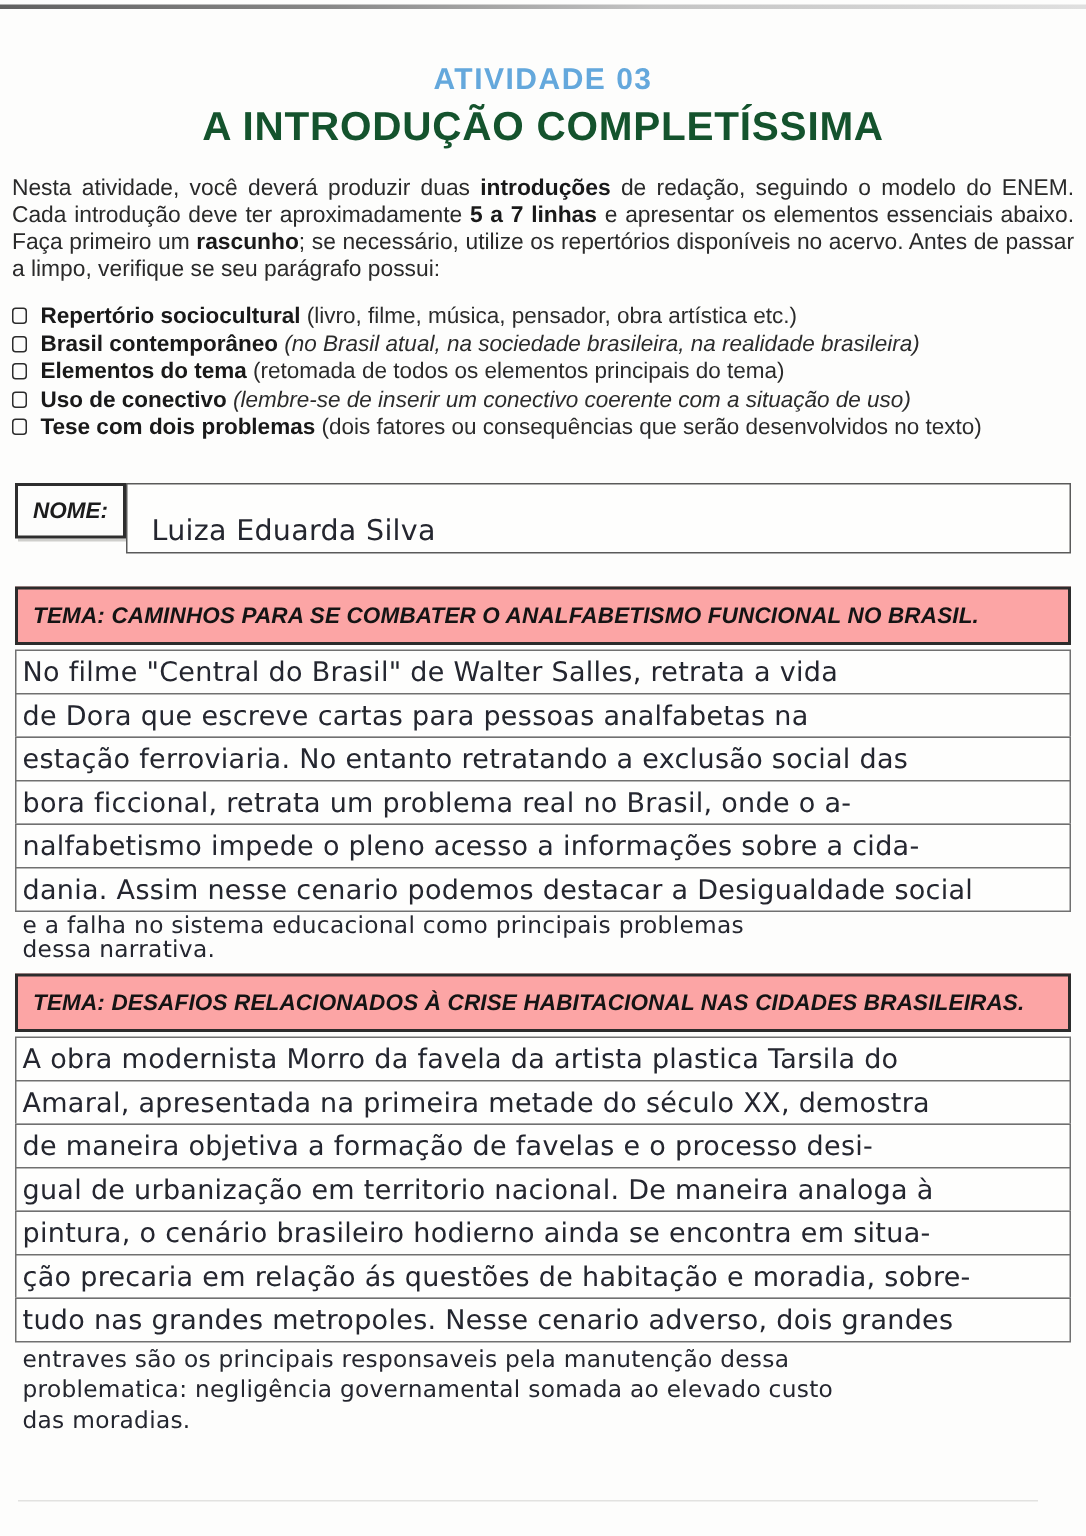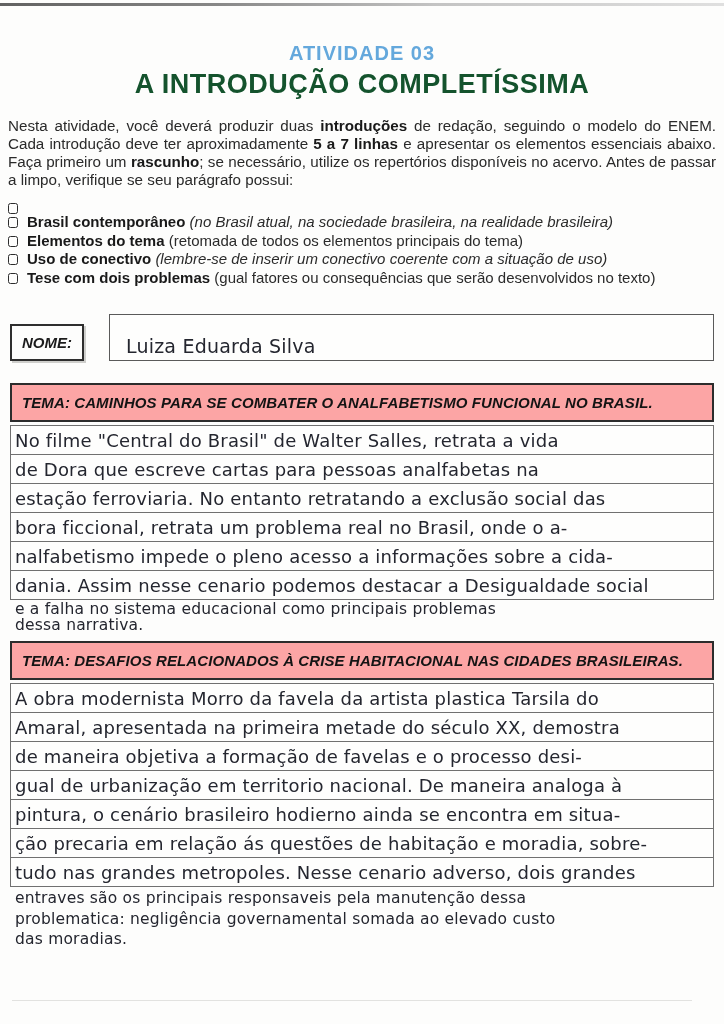--- a/index.html
+++ b/index.html
@@ -45,21 +45,21 @@
   }
   .cb {
     flex: none; width: 10px; height: 11px;
     border: 1.7px solid #2c2c2c; border-radius: 2.5px;
     transform: translateY(1px);
   }
   .chk-label { font-weight: bold; color: #191919; white-space: nowrap; }
   .chk-desc.it { font-style: italic; }
   .name-row {
     margin: 27px 10px 0 10px;
-    display: flex; align-items: flex-end; gap: 25px; height: 47px;
+    display: flex; align-items: flex-start; gap: 0; height: 47px;
   }
   .name-label {
     border: 2px solid #2e2e2e; box-shadow: 2px 2px 0 #cfcfcc;
     padding: 8px 10px; font-weight: bold; font-style: italic; font-size: 15px;
     color: #1c1c1c; background: #fdfdfc;
   }
   .name-value {
     flex: 1; height: 47px; border: 1.5px solid #5a5a5a;
     display: flex; align-items: flex-end; padding: 0 0 3px 16px;
     background: #fefefd;
@@ -95,36 +95,37 @@
   <div class="header">
     <div class="activity">ATIVIDADE 03</div>
     <div class="title">A INTRODUÇÃO COMPLETÍSSIMA</div>
   </div>
 
   <p class="intro"><span>Nesta atividade, você deverá produzir duas </span><b>introduções</b><span> de redação, seguindo o modelo do ENEM. Cada introdução deve ter aproximadamente </span><b>5 a 7 linhas</b><span> e apresentar os elementos essenciais abaixo. Faça primeiro um </span><b>rascunho</b><span>; se necessário, utilize os repertórios disponíveis no acervo. Antes de passar a limpo, verifique se seu parágrafo possui:</span></p>
 
   <ul class="checklist">
     <li>
       <span class="cb"></span>
+      <span><span class="chk-label">Repertório sociocultural</span> <span class="chk-desc">(livro, filme, música, pensador, obra artística etc.)</span></span>
     </li>
     <li>
       <span class="cb"></span>
       <span><span class="chk-label">Brasil contemporâneo</span> <span class="chk-desc it">(no Brasil atual, na sociedade brasileira, na realidade brasileira)</span></span>
     </li>
     <li>
       <span class="cb"></span>
       <span><span class="chk-label">Elementos do tema</span> <span class="chk-desc">(retomada de todos os elementos principais do tema)</span></span>
     </li>
     <li>
       <span class="cb"></span>
       <span><span class="chk-label">Uso de conectivo</span> <span class="chk-desc it">(lembre-se de inserir um conectivo coerente com a situação de uso)</span></span>
     </li>
     <li>
       <span class="cb"></span>
-      <span><span class="chk-label">Tese com dois problemas</span> <span class="chk-desc">(gual fatores ou consequências que serão desenvolvidos no texto)</span></span>
+      <span><span class="chk-label">Tese com dois problemas</span> <span class="chk-desc">(dois fatores ou consequências que serão desenvolvidos no texto)</span></span>
     </li>
   </ul>
 
   <div class="name-row">
     <div class="name-label">NOME:</div>
     <div class="name-value">
       <span class="hw">Luiza Eduarda Silva</span>
     </div>
   </div>
 

